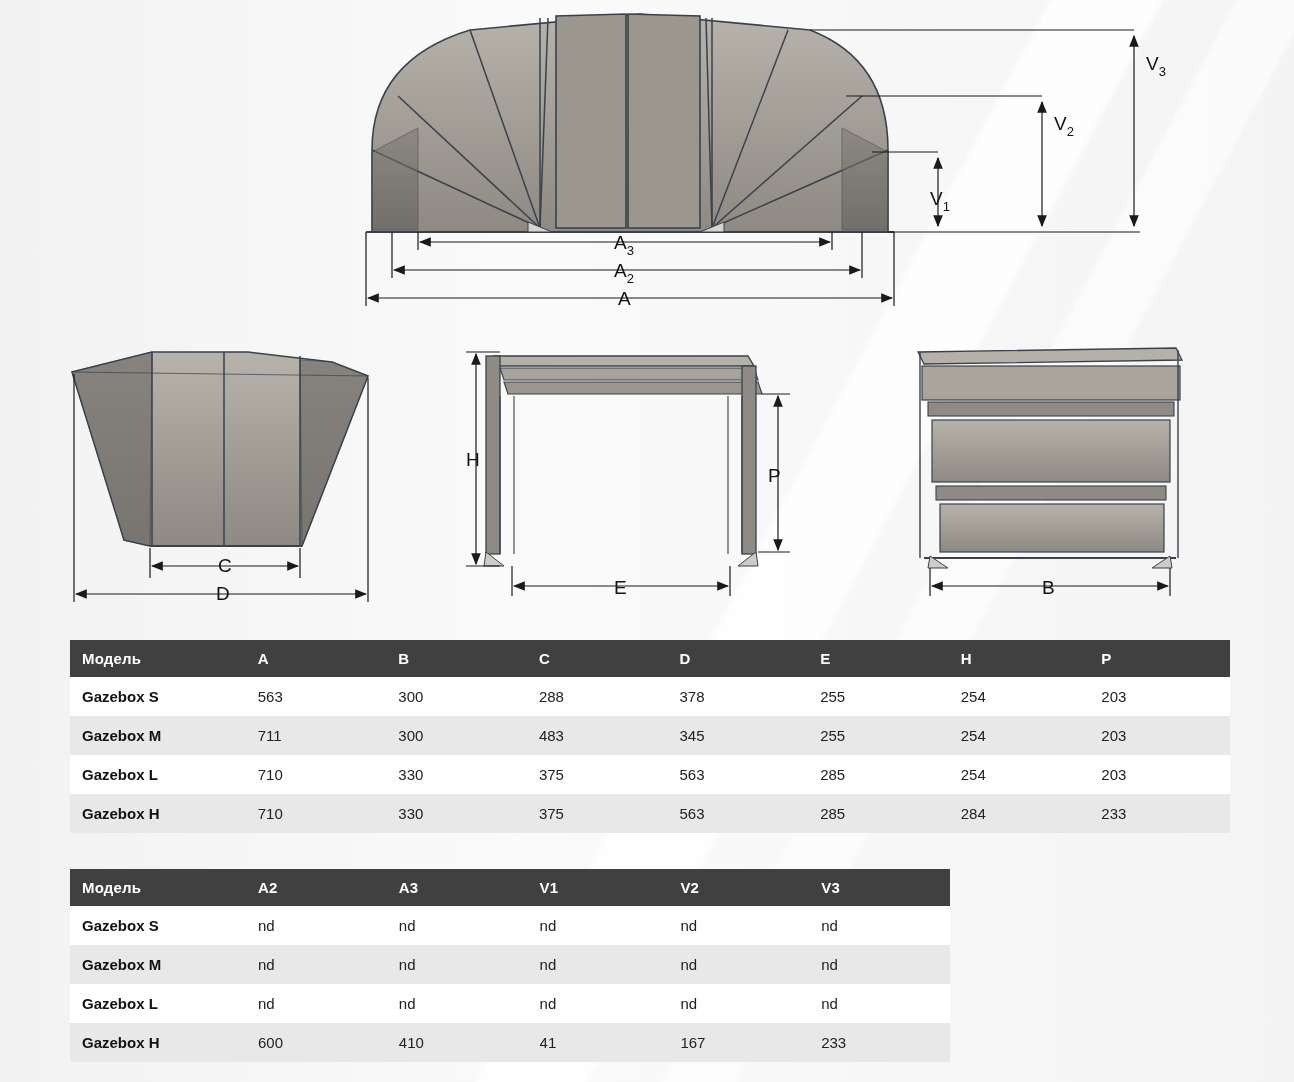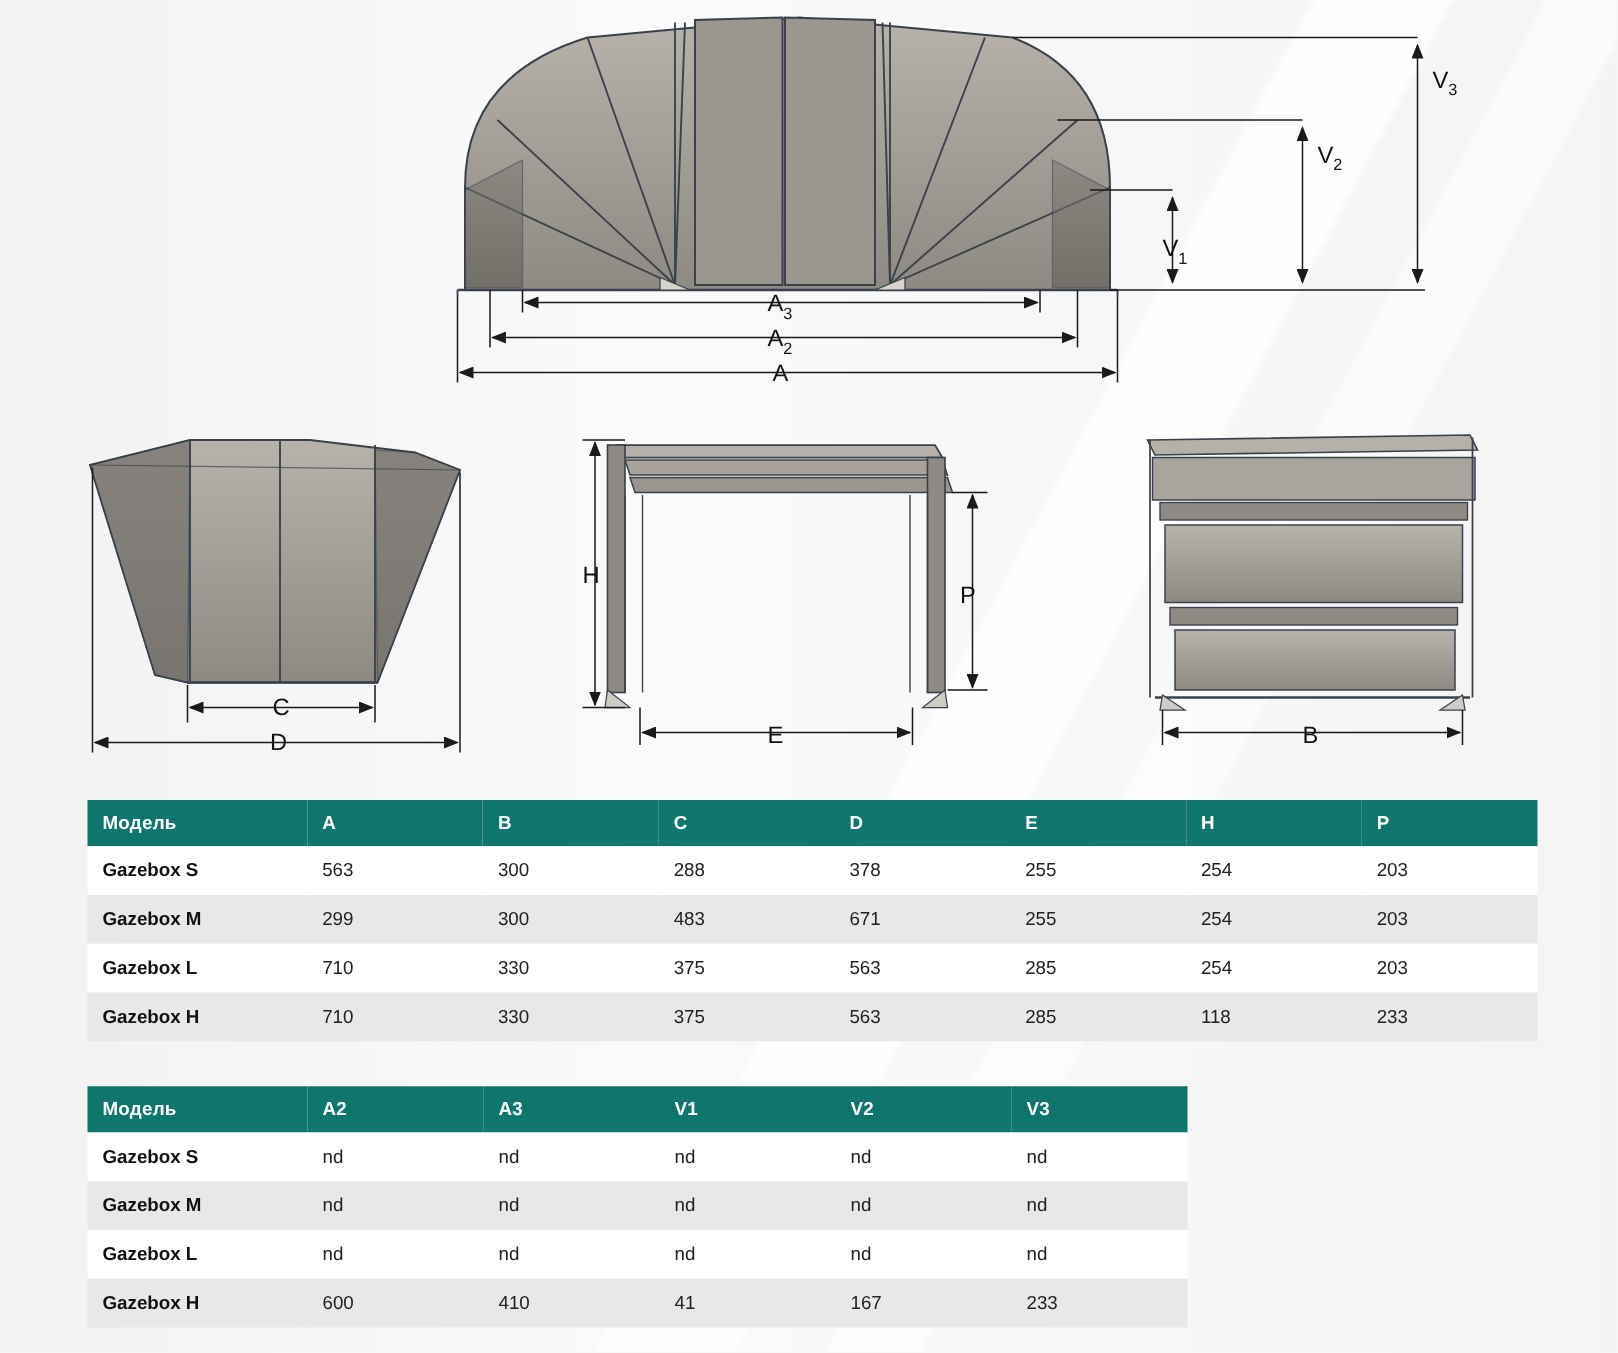--- a/index.html
+++ b/index.html
@@ -18,21 +18,21 @@
       linear-gradient(90deg,#f2f2f2 0%, #fafafa 40%, #f4f4f4 100%);
     pointer-events:none;
   }
   .canvas{position:absolute;inset:0;}
   svg.draw{position:absolute;left:0;top:0;width:1294px;height:640px;}
   
   .tables{position:absolute;left:70px;top:640px;width:1160px;}
   table{border-collapse:collapse;width:1160px;margin-bottom:36px;}
   table.t2{width:880px;}
   thead th{
-    background:#0f766e;color:#ffffff;
+    background:#404040;color:#ffffff;
     font-size:15px;font-weight:bold;
     text-align:left;padding:10px 0 10px 12px;
     letter-spacing:.2px;
   }
   tbody td{
     font-size:15px;color:#222;
     padding:11px 0 11px 12px;
     border:0;
   }
   tbody td:first-child{font-weight:bold;color:#111;}
@@ -222,24 +222,24 @@
         <td>563</td>
         <td>300</td>
         <td>288</td>
         <td>378</td>
         <td>255</td>
         <td>254</td>
         <td>203</td>
       </tr>
       <tr>
         <td>Gazebox M</td>
-        <td>299</td>
+        <td>711</td>
         <td>300</td>
         <td>483</td>
-        <td>671</td>
+        <td>345</td>
         <td>255</td>
         <td>254</td>
         <td>203</td>
       </tr>
       <tr>
         <td>Gazebox L</td>
         <td>710</td>
         <td>330</td>
         <td>375</td>
         <td>563</td>
@@ -247,21 +247,21 @@
         <td>254</td>
         <td>203</td>
       </tr>
       <tr>
         <td>Gazebox H</td>
         <td>710</td>
         <td>330</td>
         <td>375</td>
         <td>563</td>
         <td>285</td>
-        <td>118</td>
+        <td>284</td>
         <td>233</td>
       </tr>
     </tbody>
   </table>
 
   <table class="t2">
     <colgroup>
         <col class="c0">
         <col class="cx">
         <col class="cx">

